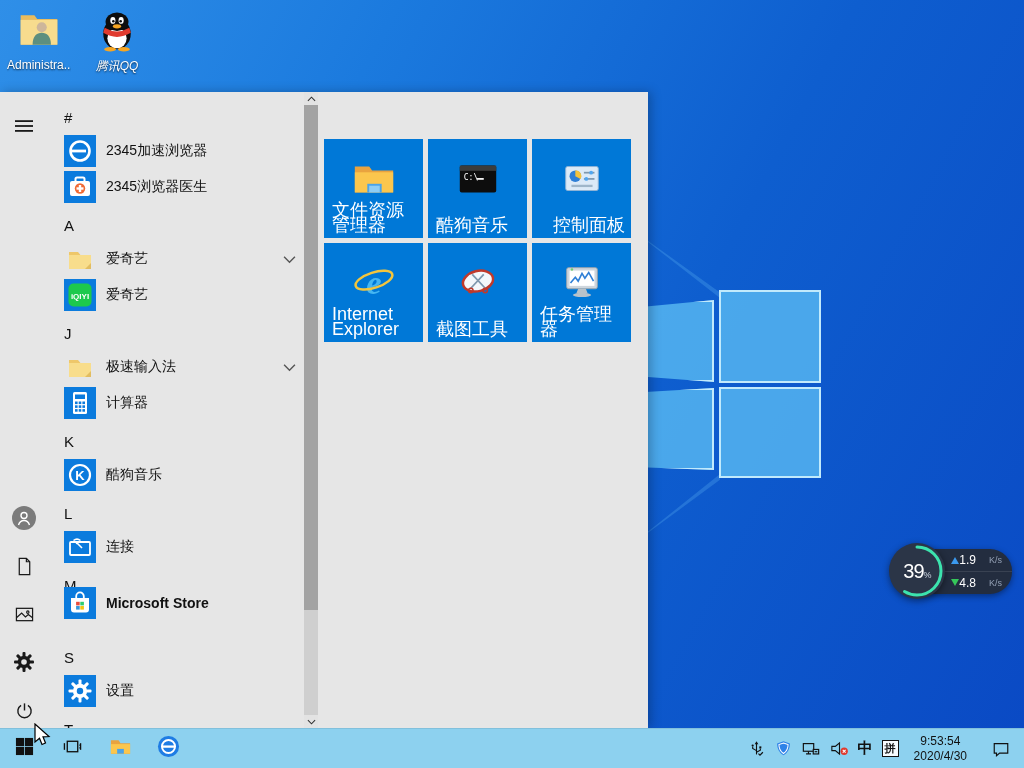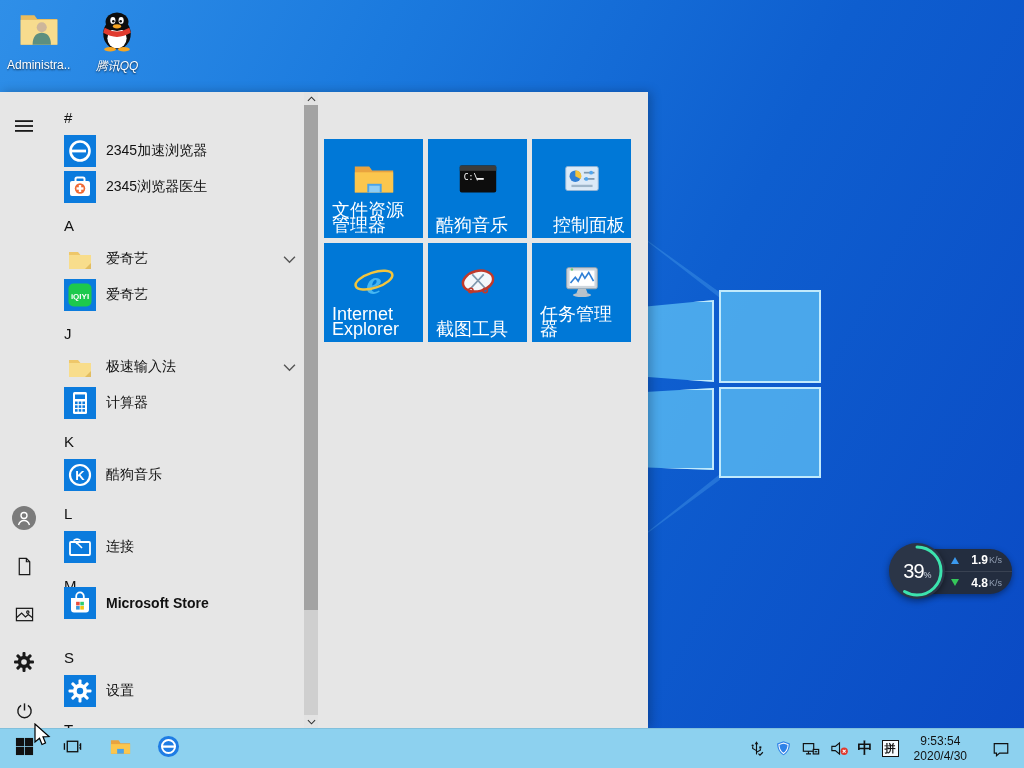--- a/index.html
+++ b/index.html
@@ -16,22 +16,22 @@
     text-shadow:0 1px 2px rgba(0,0,0,.75);white-space:nowrap;overflow:hidden;}
   
   .net-widget{position:absolute;left:889px;top:543px;width:123px;height:56px;}
   .net-pill{position:absolute;left:28px;top:6px;width:95px;height:45px;background:#232d3f;
     border-radius:10px 22px 22px 10px;box-shadow:0 2px 6px rgba(0,0,0,.4);}
   .net-row{display:flex;align-items:center;height:22px;padding:0 10px 0 34px;}
   .net-row+.net-row{border-top:1px solid rgba(255,255,255,.10);}
   .arrow{width:0;height:0;border-left:4px solid transparent;border-right:4px solid transparent;margin-right:auto;}
   .arrow.up{border-bottom:7px solid #3b9af0;}
   .arrow.down{border-top:7px solid #35c75a;}
-  .net-val{font-size:12px;font-weight:bold;color:#fff;}
-  .net-unit{font-size:9px;color:#93a0b4;margin-left:1px;}
+  .net-val{font-size:12px;font-weight:normal;color:#fff;}
+  .net-unit{font-size:9px;color:#93a0b4;margin-left:1px;padding-left:12px;}
   .net-circle{position:absolute;left:0;top:0;width:56px;height:56px;border-radius:50%;
     background:#2b3547;box-shadow:0 2px 7px rgba(0,0,0,.45);display:flex;align-items:center;justify-content:center;}
   .net-pct{color:#fff;font-size:20px;font-weight:300;letter-spacing:-1px;}
   .net-pct small{font-size:9px;font-weight:400;color:#cdd5e0;}
   .net-ring{position:absolute;left:0;top:0;}
   
   .start-menu{position:absolute;left:0;top:92px;width:648px;height:636px;background:#e6e6e6;
     box-shadow:3px 0 10px rgba(0,0,0,.25);z-index:5;}
   .rail-btn{position:absolute;left:0;width:48px;height:40px;display:flex;align-items:center;justify-content:center;cursor:pointer;}
   .list-header{position:absolute;left:64px;width:230px;height:22px;font-size:15px;color:#111;display:flex;align-items:center;cursor:pointer;}

